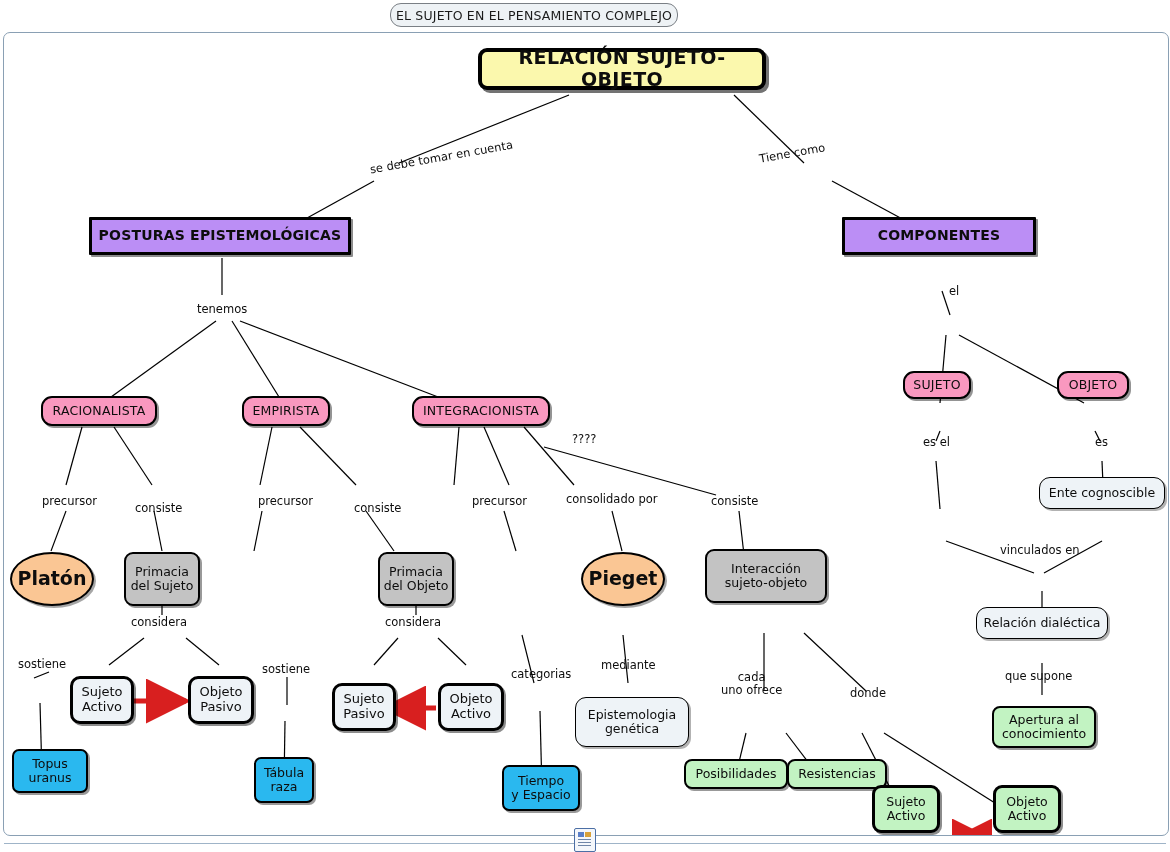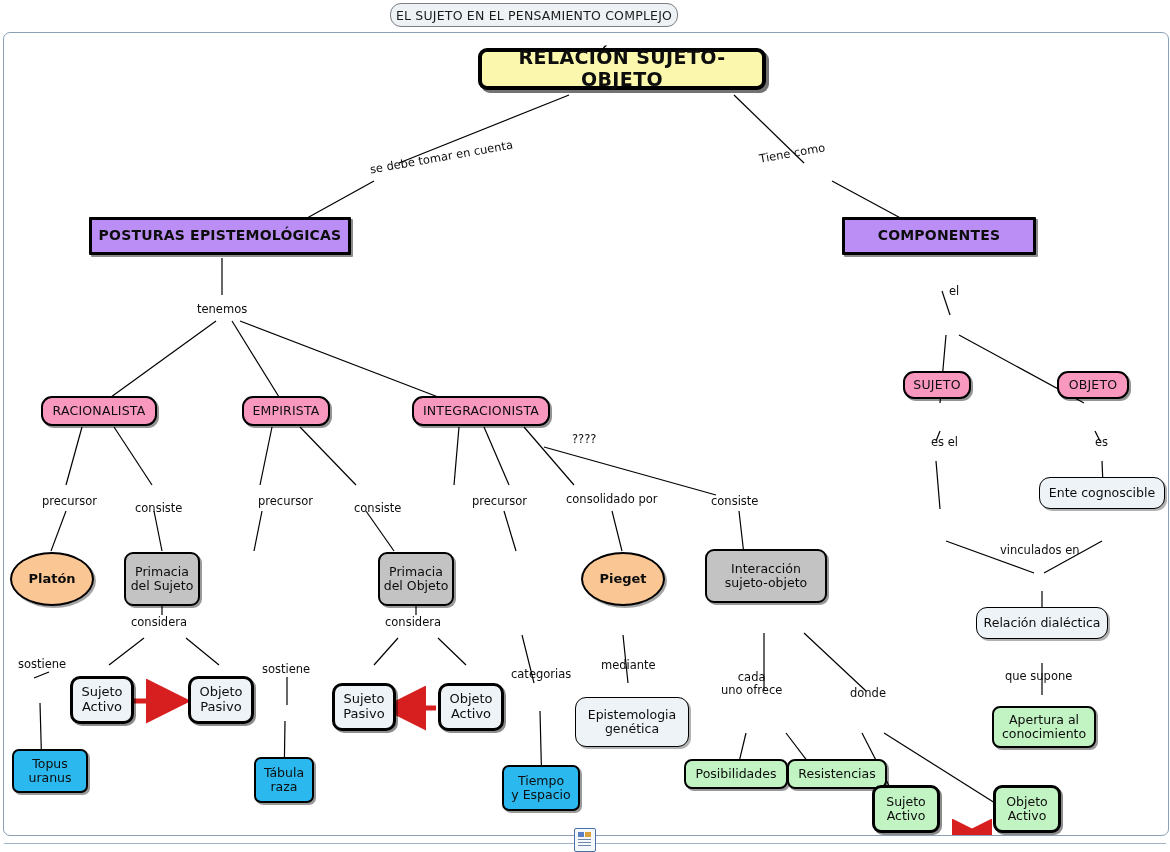--- a/index.html
+++ b/index.html
@@ -38,21 +38,21 @@
   .n-root{background:#fbf8ad;border:4px solid #000;border-radius:9px;
     font-weight:bold;font-size:19px;letter-spacing:.4px;
     box-shadow:3px 3px 0 rgba(0,0,0,.55);}
   .n-purple{background:#bb8ef5;border:3px solid #000;border-radius:1px;
     font-weight:bold;font-size:14px;letter-spacing:.2px;
     box-shadow:2px 2px 0 rgba(0,0,0,.45);}
   .n-pink{background:#f998bf;border:2px solid #000;border-radius:11px;
     font-size:12.5px;letter-spacing:.2px;
     box-shadow:2px 2px 0 rgba(0,0,0,.42);}
   .n-orange{background:#fac694;border:2px solid #000;border-radius:50%;
-    font-weight:bold;font-size:13px;
+    font-weight:bold;font-size:19px;
     box-shadow:2px 2px 0 rgba(0,0,0,.35);}
   .n-gray{background:#c3c3c3;border:2px solid #000;border-radius:9px;
     font-size:12.5px;box-shadow:2px 2px 0 rgba(0,0,0,.4);}
   .n-white{background:#eef3f7;border:3px solid #000;border-radius:10px;
     font-size:13px;box-shadow:2px 2px 0 rgba(0,0,0,.45);}
   .n-plain{background:#eef3f7;border:1.6px solid #000;border-radius:11px;
     font-size:12.5px;box-shadow:2px 2px 0 rgba(0,0,0,.3);}
   .n-cyan{background:#2ab8ef;border:2px solid #000;border-radius:7px;
     font-size:12.5px;box-shadow:2px 2px 0 rgba(0,0,0,.4);}
   .n-green{background:#c2f3c2;border:2px solid #000;border-radius:8px;
@@ -241,21 +241,21 @@
     <div class="elabel" style="left:127px;top:583px;">considera</div>
     <div class="elabel" style="left:381px;top:583px;">considera</div>
     <div class="elabel" style="left:14px;top:625px;">sostiene</div>
     <div class="elabel" style="left:258px;top:630px;">sostiene</div>
     <div class="elabel" style="left:507px;top:635px;">categorias</div>
     <div class="elabel" style="left:597px;top:626px;">mediante</div>
     <div class="elabel" style="left:717px;top:638px;">cada
 uno ofrece</div>
     <div class="elabel" style="left:846px;top:654px;">donde</div>
 
-    <div class="elabel" style="left:919px;top:403px;margin-left:8px;">es el</div>
+    <div class="elabel" style="left:919px;top:403px;">es el</div>
     <div class="elabel" style="left:1091px;top:403px;">es</div>
     <div class="elabel" style="left:996px;top:511px;">vinculados en</div>
     <div class="elabel" style="left:1001px;top:637px;">que supone</div>
 
   </div>
 
   <div id="statusbar">
     <div id="status-line"></div>
   </div>
   <div id="doc-icon">

